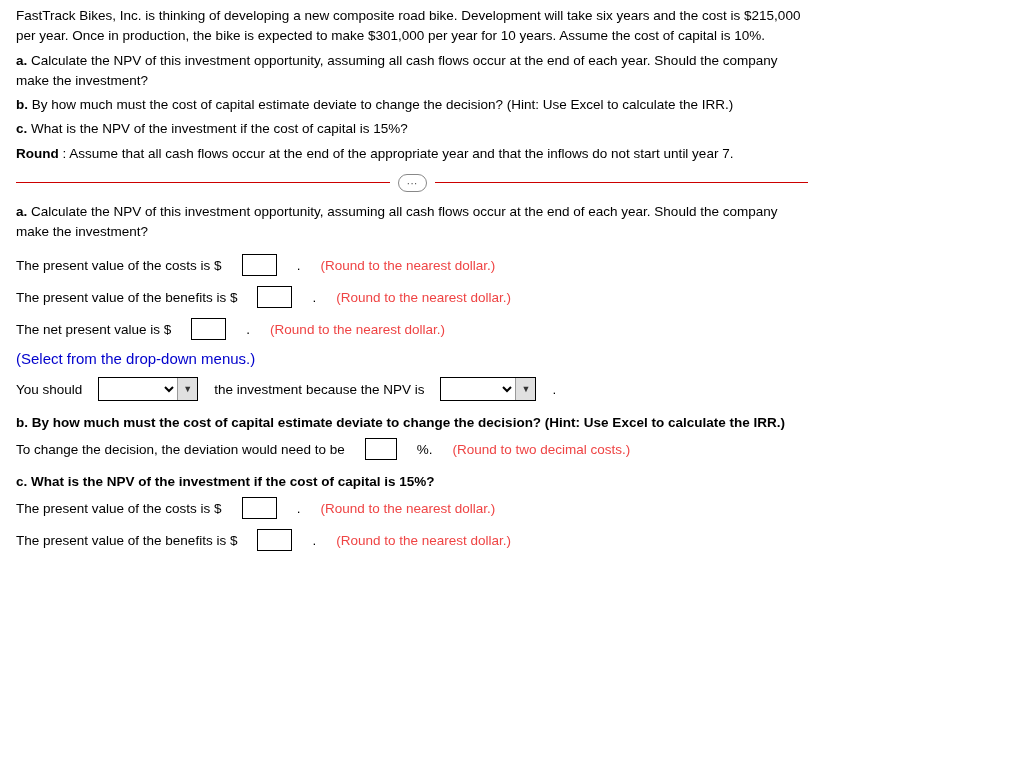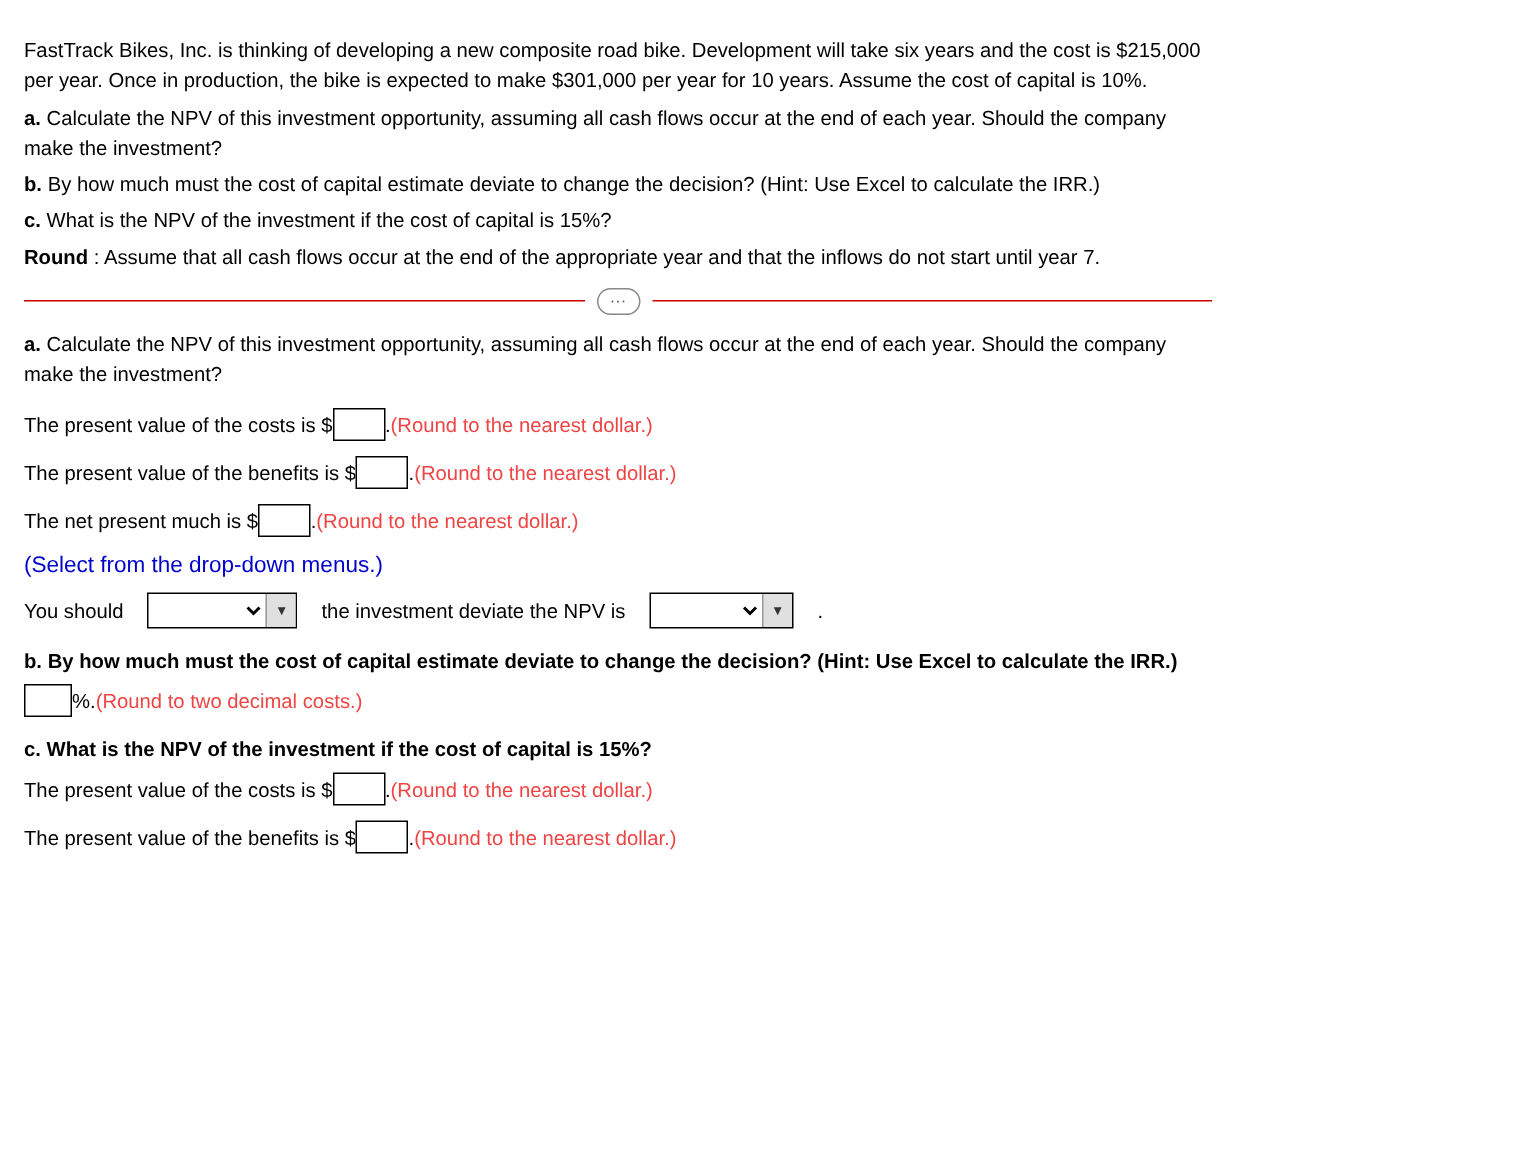--- a/index.html
+++ b/index.html
@@ -12,21 +12,21 @@
       font-family: Arial, sans-serif;
       font-size: 14px;
       color: #000;
       background: #fff;
       width: 1024px;
       min-height: 768px;
     }
 
     .page-container {
       width: 824px;
-      padding: 24px 16px;
+      padding: 6px 16px;
     }
 
     .problem-text {
       font-size: 13.5px;
       line-height: 1.5;
       margin-bottom: 8px;
     }
 
     .problem-text p {
       margin-bottom: 4px;
@@ -73,21 +73,21 @@
       line-height: 1.5;
       margin-bottom: 12px;
     }
 
     .answer-row {
       font-size: 13.5px;
       margin-bottom: 10px;
       display: flex;
       align-items: center;
       flex-wrap: wrap;
-      gap: 0;
+      gap: 20px;
     }
 
     .answer-row .hint {
       color: #ef4444;
     }
 
     .input-box {
       border: 1px solid #000;
       width: 50px;
       height: 22px;
@@ -207,59 +207,60 @@
     </div>
 
     <div class="answer-row">
       <span>The present value of the benefits is $</span>
       <input type="text" class="input-box small-input" value="" style="">
       <span>.</span>
       <span class="hint">(Round to the nearest dollar.)</span>
     </div>
 
     <div class="answer-row">
-      <span>The net present much is $</span>
+      <span>The net present value is $</span>
       <input type="text" class="input-box small-input" value="" style="">
       <span>.</span>
       <span class="hint">(Round to the nearest dollar.)</span>
     </div>
 
     <div class="select-prompt">(Select from the drop-down menus.)</div>
 
     <div class="you-should-row">
       <span>You should</span>
       <div class="dropdown-wrapper">
         <select>
           <option value=""></option>
           <option value="make">make</option>
           <option value="not make">not make</option>
         </select>
         <div class="dropdown-arrow-btn"></div>
       </div>
-      <span>the investment deviate the NPV is</span>
+      <span>the investment because the NPV is</span>
       <div class="dropdown-wrapper">
         <select>
           <option value=""></option>
           <option value="positive">positive</option>
           <option value="negative">negative</option>
           <option value="zero">zero</option>
         </select>
         <div class="dropdown-arrow-btn"></div>
       </div>
       <span>.</span>
     </div>
   </div>
 
   <div class="section">
     <div class="section-title">
       <span>b.</span>
       <span>By how much must the cost of capital estimate deviate to change the decision? (Hint: Use Excel to calculate the IRR.)</span>
     </div>
 
     <div class="answer-row">
+      <span>To change the decision, the deviation would need to be</span>
       <input type="text" class="percent-input" value="" style="">
       <span>%.</span>
       <span class="hint">(Round to two decimal costs.)</span>
     </div>
   </div>
 
   <div class="section">
     <div class="section-title">
       <span>c.</span>
       <span>What is the NPV of the investment if the cost of capital is 15%?</span>

